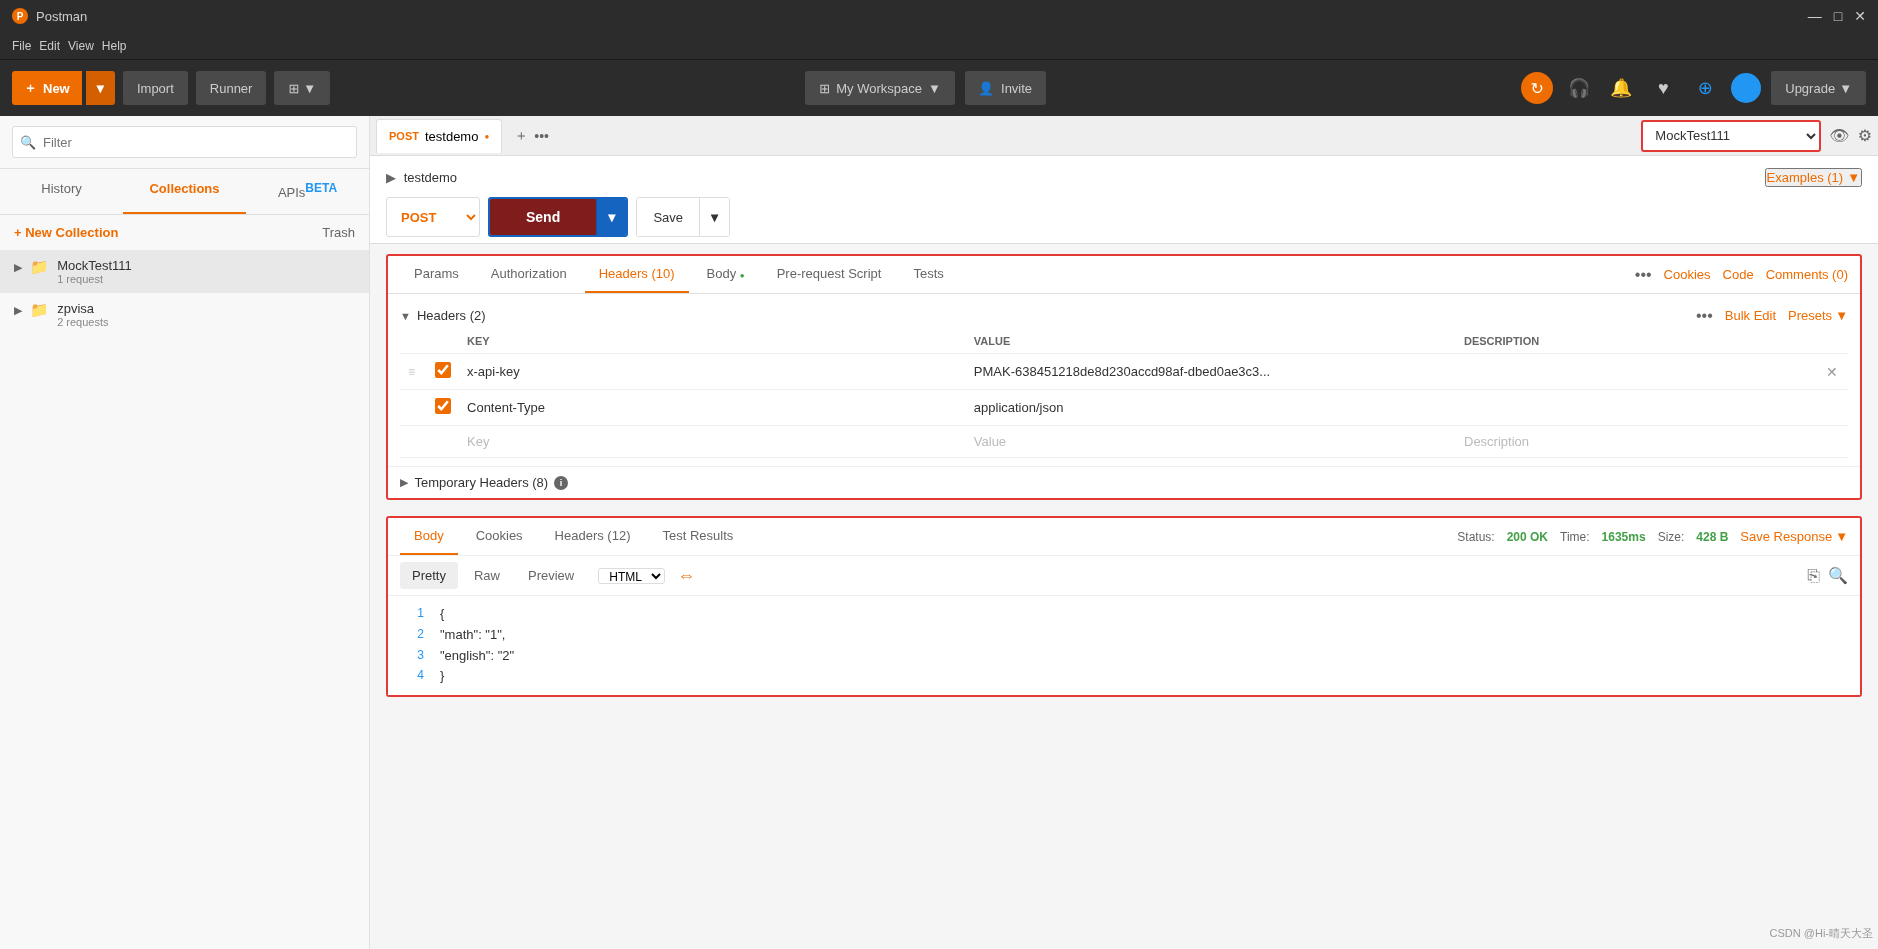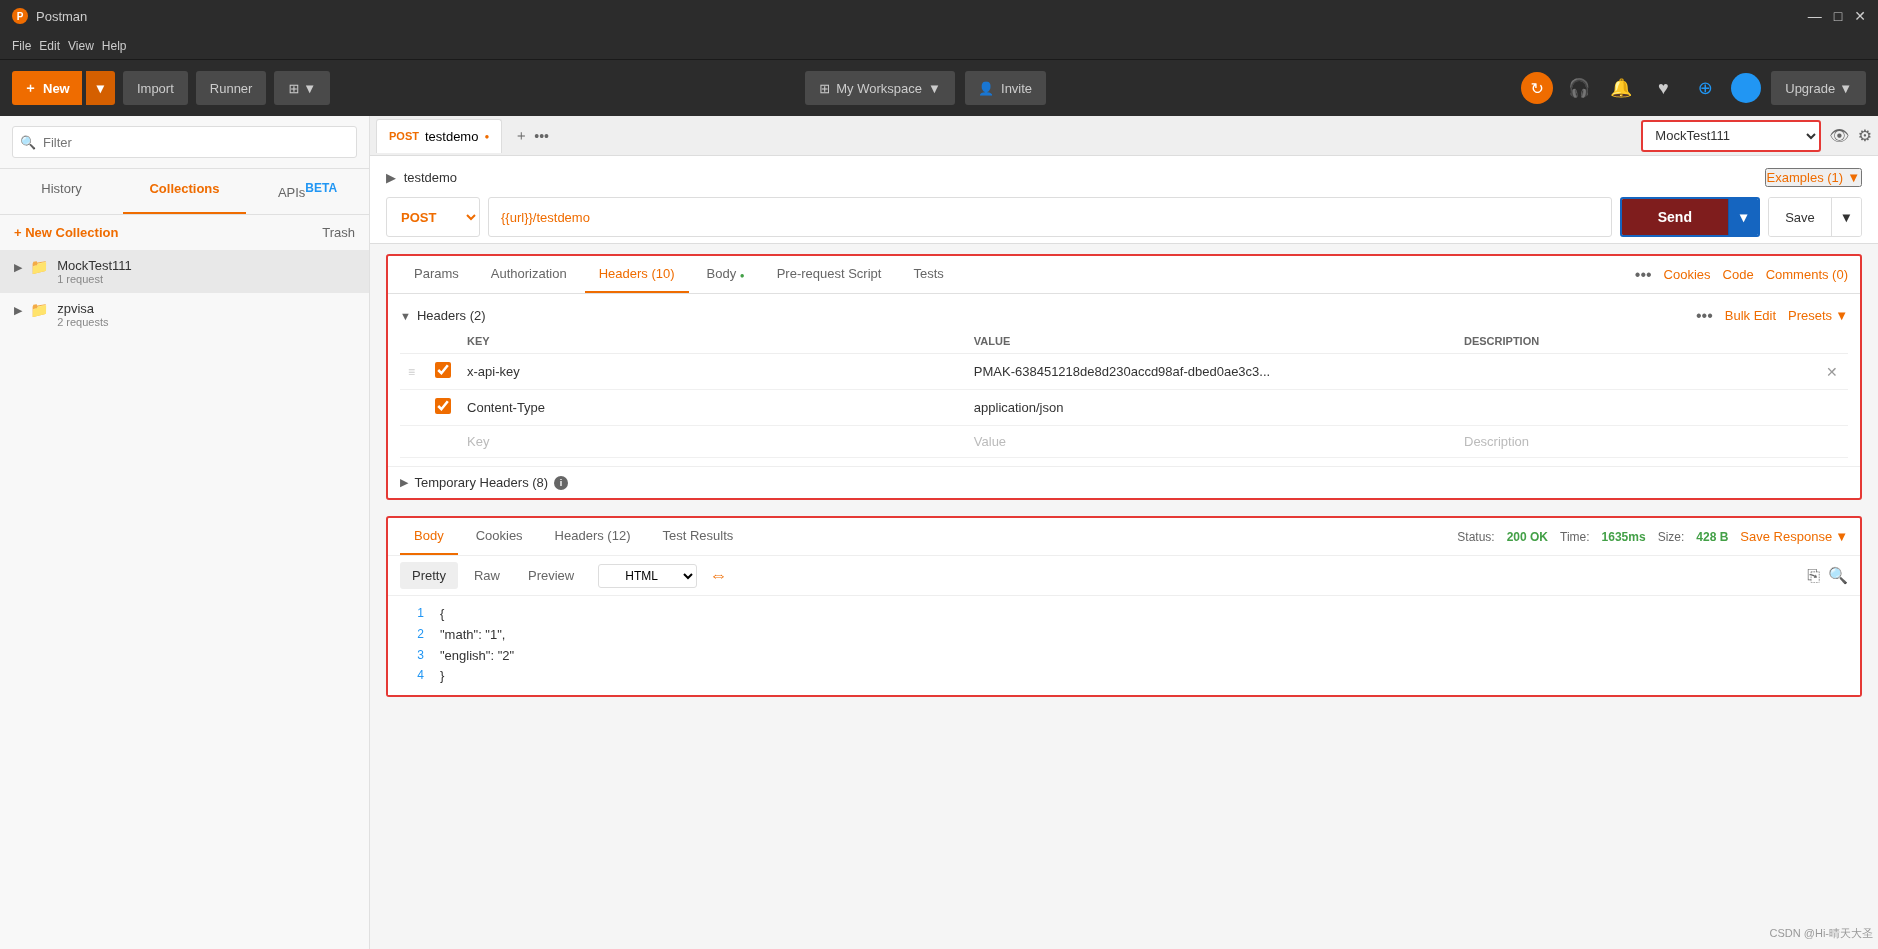--- a/index.html
+++ b/index.html
@@ -529,22 +529,22 @@
       padding: 6px 12px;
       font-size: 13px;
       color: #666;
       cursor: pointer;
       border-radius: 3px;
     }
     .body-format-tab.active { background: #eee; color: #333; }
     .format-select {
       border: 1px solid #ddd;
       border-radius: 3px;
-      height: 24px;
-      padding: 0 22px;
+      height: 16px;
+      padding: 0 6px;
       font-size: 12px;
       background: white;
       margin-left: 8px;
     }
     .wrap-btn { background: none; border: none; color: #ef6c00; cursor: pointer; font-size: 18px; margin-left: 8px; }
     .response-code {
       padding: 8px 16px;
       font-family: 'Courier New', monospace;
       font-size: 13px;
       line-height: 1.6;
@@ -700,21 +700,20 @@
           <span>▼</span>
         </button>
       </div>
       <div class="url-row">
         <select class="method-select">
           <option>POST</option>
           <option>GET</option>
           <option>PUT</option>
           <option>DELETE</option>
         </select>
-        <input class="url-input" type="text" value="{{url}}/testdemo" style="color: rgb(239, 108, 0);">
         <div class="send-btn-wrap">
           <button class="send-btn">Send</button>
           <button class="send-arrow-btn">▼</button>
         </div>
         <div class="save-btn-wrap">
           <button class="save-btn">Save</button>
           <button class="save-arrow-btn">▼</button>
         </div>
       </div>
     </div>

